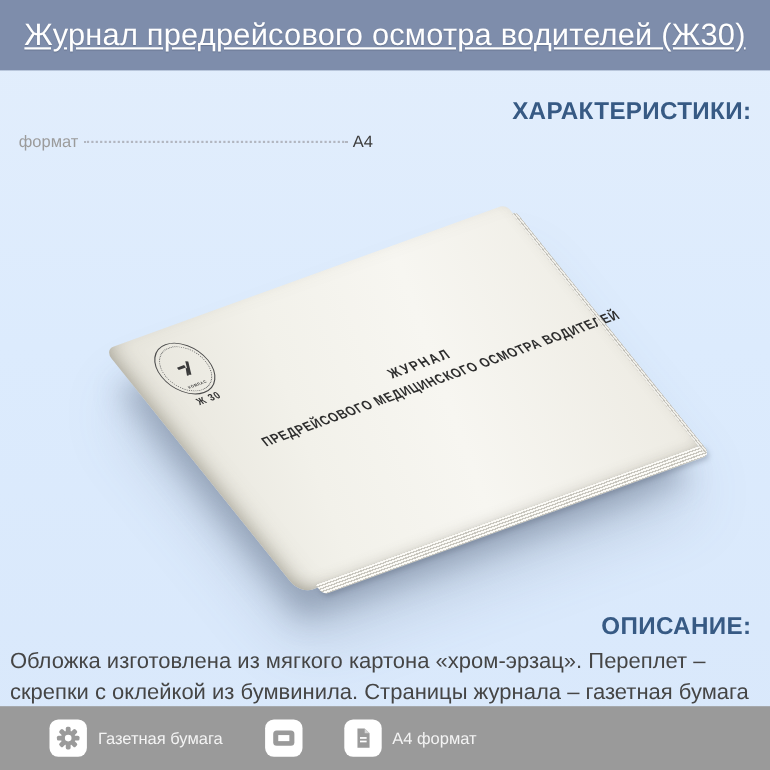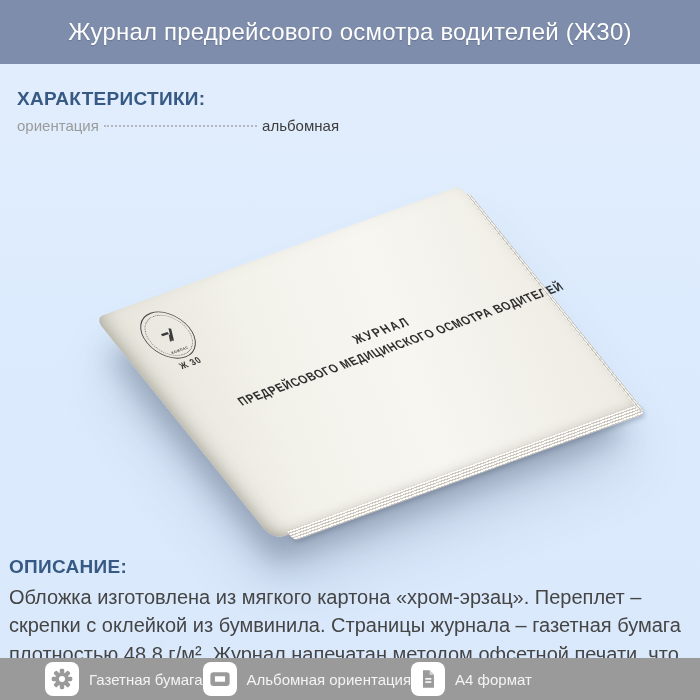--- a/index.html
+++ b/index.html
@@ -5,26 +5,26 @@
   * { margin:0; padding:0; box-sizing:border-box; }
   html,body { width:700px; height:700px; }
   body { font-family:"Liberation Sans", sans-serif; overflow:hidden; }
 
   .page { position:relative; width:700px; height:700px;
           background:linear-gradient(180deg,#e3eefc 0%,#dcebfd 45%,#d9e8fb 100%); overflow:hidden; }
 
   
   .titlebar { position:absolute; top:0; left:0; right:0; height:64px;
               background:#7e8dab; display:flex; align-items:center; justify-content:center; }
-  .titlebar h1 { color:#ffffff; font-size:24px; font-weight:400; letter-spacing:.2px;
-                 text-shadow:0 1px 1px rgba(40,50,70,.25); }
+  .titlebar h1 { color:#ffffff; font-size:28px; font-weight:400; letter-spacing:.2px;
+                 text-shadow:0 1px 1px rgba(40,50,70,.25);text-decoration:underline; }
 
   
   .chars { position:absolute; top:88px; left:17px; right:17px; }
-  .section-heading { color:#375a84; font-size:19px; font-weight:700; letter-spacing:.3px; }
+  .section-heading { color:#375a84; font-size:22px; font-weight:700; letter-spacing:.3px;text-align:right; }
   .char-grid { display:grid; grid-template-columns:1fr 1fr; column-gap:22px; margin-top:7px; }
   .char-col { display:flex; flex-direction:column; }
   .char-row { display:flex; align-items:baseline; height:24px; font-size:15px; }
   .char-label { color:#9b9b9b; white-space:nowrap; }
   .char-dots { flex:1; border-bottom:2px dotted #b2b6c0; margin:0 5px; transform:translateY(-4px); }
   .char-value { color:#3d3d3d; white-space:nowrap; }
 
   
   .book { position:absolute; left:0; top:0; width:460px; height:270px;
           transform-origin:0 0;
@@ -52,44 +52,44 @@
   .logo-ring::before { content:""; position:absolute; inset:2.5px; border:1px dotted #6a6a6a; border-radius:50%; }
   .logo-brand { position:absolute; bottom:5px; left:0; right:0; font-size:5px; transform:scale(.75);
           color:#3a3a3a; letter-spacing:1px; font-weight:700; }
   .logo-code { font-size:9.5px; font-weight:700; color:#333; margin-top:1px; letter-spacing:1px; }
 
   
   .desc { position:absolute; top:556px; left:9px; right:17px; z-index:5; }
   .desc p { margin-top:5px; color:#454545; font-size:20px; line-height:1.42; }
 
   
-  .footbar { position:absolute; left:0; right:0; bottom:0; height:42px; background:#9a9a9a;
-             display:flex; align-items:center; padding:0 45px; z-index:6; }
+  .footbar { position:absolute; left:0; right:0; bottom:0; height:58px; background:#9a9a9a;
+             display:flex; align-items:center; padding:0 45px; gap:38px; z-index:6; }
   .foot-item { display:flex; align-items:center; gap:10px; }
   .icon-box { width:34px; height:34px; background:#ffffff; border-radius:8px;
               display:flex; align-items:center; justify-content:center; flex:0 0 auto; }
   .foot-label { color:#f4f4f4; font-size:15px; white-space:nowrap; }
 </style>
 </head>
 <body>
 
 <div class="page">
 
   <header class="titlebar">
     <h1>Журнал предрейсового осмотра водителей (Ж30)</h1>
   </header>
 
   <section class="chars">
     <h2 class="section-heading">ХАРАКТЕРИСТИКИ:</h2>
     <div class="char-grid">
       <div class="char-col">
         <div class="char-row">
-          <span class="char-label">ориентация</span>
+          <span class="char-label">формат</span>
           <span class="char-dots"></span>
-          <span class="char-value">альбомная</span>
+          <span class="char-value">А4</span>
         </div>
       </div>
     </div>
   </section>
 
   <div class="book">
     <div class="cover-logo">
       <div class="logo-ring">
         <svg width="22" height="22" viewBox="0 0 24 24">
           <path d="M5 8.5h9v2.8H5z" fill="#3a3a3a"></path>
@@ -131,21 +131,20 @@
       <span class="foot-label">Газетная бумага</span>
     </div>
 
     <div class="foot-item">
       <span class="icon-box">
         <svg width="22" height="22" viewBox="0 0 24 24">
           <rect x="1.5" y="4.5" width="21" height="15" rx="3.5" fill="#9a9a9a"></rect>
           <rect x="6.5" y="9" width="11" height="6" fill="#ffffff"></rect>
         </svg>
       </span>
-      <span class="foot-label">Альбомная ориентация</span>
     </div>
 
 
     <div class="foot-item">
       <span class="icon-box">
         <svg width="22" height="22" viewBox="0 0 24 24">
           <path d="M6.5 2.5 h7.2 l4.8 4.8 V21.5 h-12 z" fill="#9a9a9a"></path>
           <path d="M13.7 2.5 l4.8 4.8 h-4.8 z" fill="#d4d4d4"></path>
           <rect x="9" y="11" width="6.6" height="1.7" fill="#ffffff"></rect>
           <rect x="9" y="14.5" width="6.6" height="1.7" fill="#ffffff"></rect>

